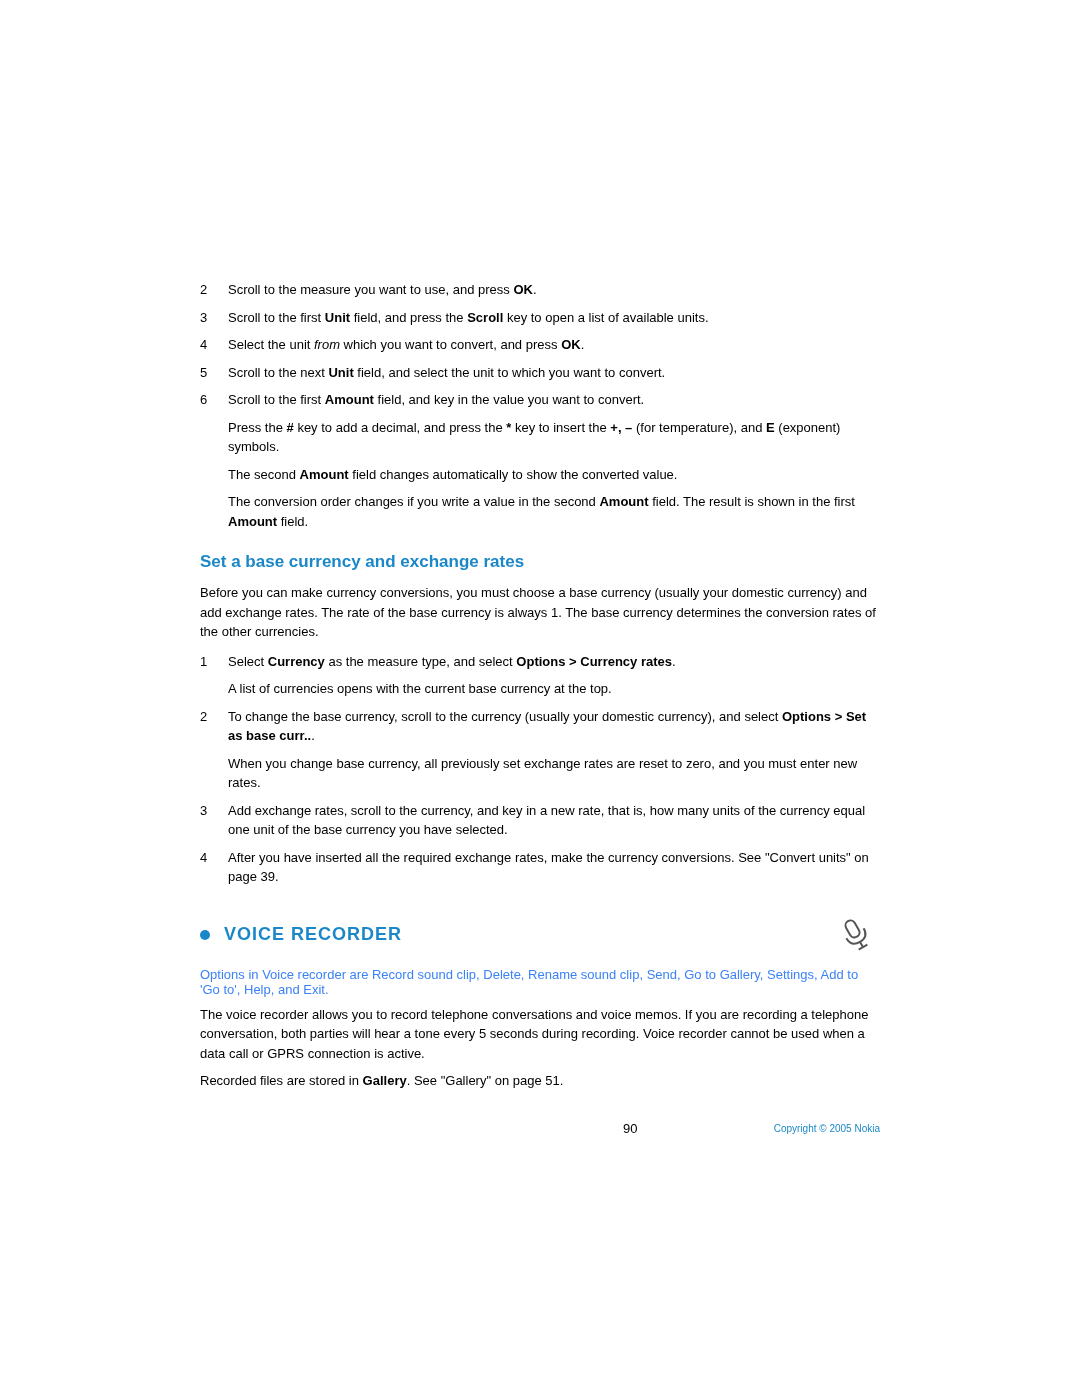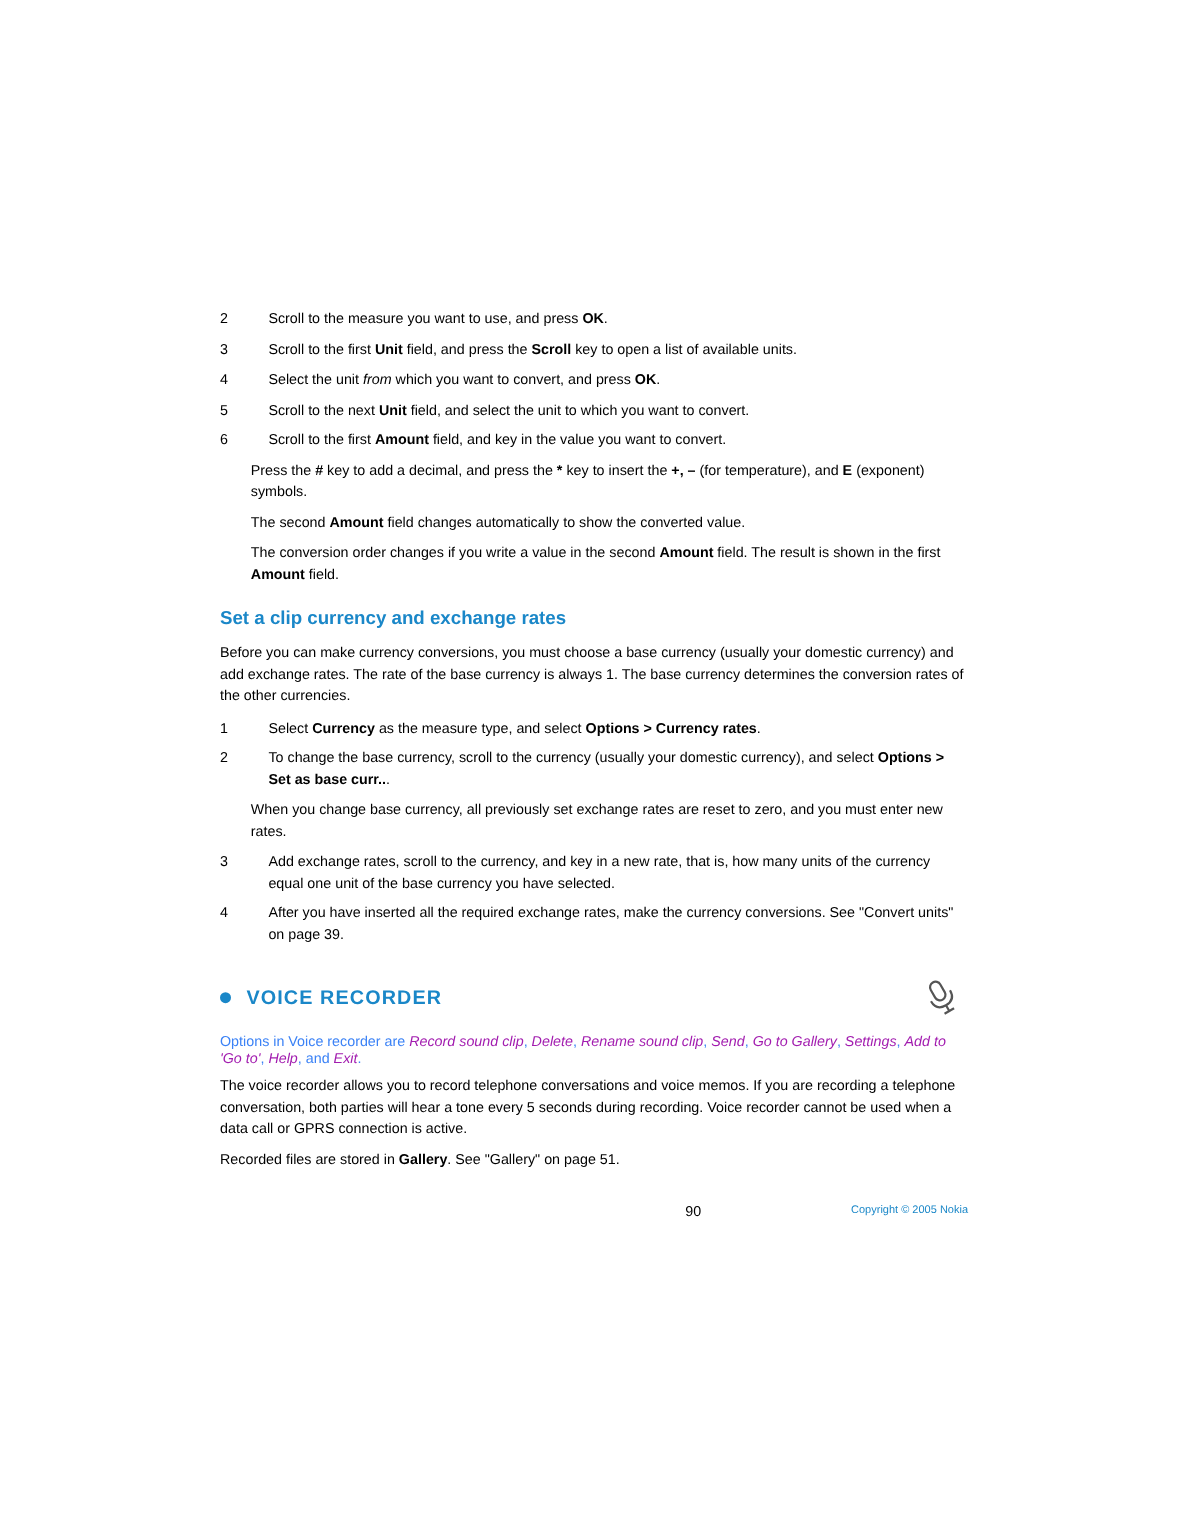--- a/index.html
+++ b/index.html
@@ -31,21 +31,20 @@
     }
     .num-label {
       min-width: 28px;
       font-weight: normal;
       font-size: 13px;
     }
     .num-content {
       flex: 1;
       font-size: 13px;
       line-height: 1.5;
-      margin-left: 16px;
     }
     .num-content b {
       font-weight: bold;
     }
     .num-content i {
       font-style: italic;
     }
     
     .sub-para {
       margin-left: 28px;
@@ -102,23 +101,22 @@
     }
     .voice-options-line {
       font-size: 13px;
       margin-bottom: 8px;
       color: #1a87c8;
     }
     .voice-options-line span.black {
       color: #3b82f6;
     }
     .voice-options-line a {
-      color: #a21caf;
+      color: #3b82f6;
       text-decoration: none;
-      font-style: italic;
     }
     .voice-body-para {
       font-size: 13px;
       line-height: 1.5;
       margin-bottom: 8px;
     }
     
     .footer {
       display: flex;
       justify-content: space-between;
@@ -173,29 +171,30 @@
     </div>
 
     <div class="sub-para">
       The second <b>Amount</b> field changes automatically to show the converted value.
     </div>
 
     <div class="sub-para">
       The conversion order changes if you write a value in the second <b>Amount</b> field. The result is shown in the first <b>Amount</b> field.
     </div>
 
-    <h2 class="section-heading">Set a clip currency and exchange rates</h2>
+    <h2 class="section-heading">Set a base currency and exchange rates</h2>
 
     <p class="section-intro">Before you can make currency conversions, you must choose a base currency (usually your domestic currency) and add exchange rates. The rate of the base currency is always 1. The base currency determines the conversion rates of the other currencies.</p>
 
     <div class="num-item">
       <span class="num-label">1</span>
       <span class="num-content">Select <b>Currency</b> as the measure type, and select <b>Options &gt; Currency rates</b>.</span>
     </div>
 
+    <div class="sub-para">A list of currencies opens with the current base currency at the top.</div>
 
     <div class="num-item">
       <span class="num-label">2</span>
       <span class="num-content">To change the base currency, scroll to the currency (usually your domestic currency), and select <b>Options &gt; Set as base curr..</b>.</span>
     </div>
 
     <div class="sub-para">When you change base currency, all previously set exchange rates are reset to zero, and you must enter new rates.</div>
 
     <div class="num-item">
       <span class="num-label">3</span>

